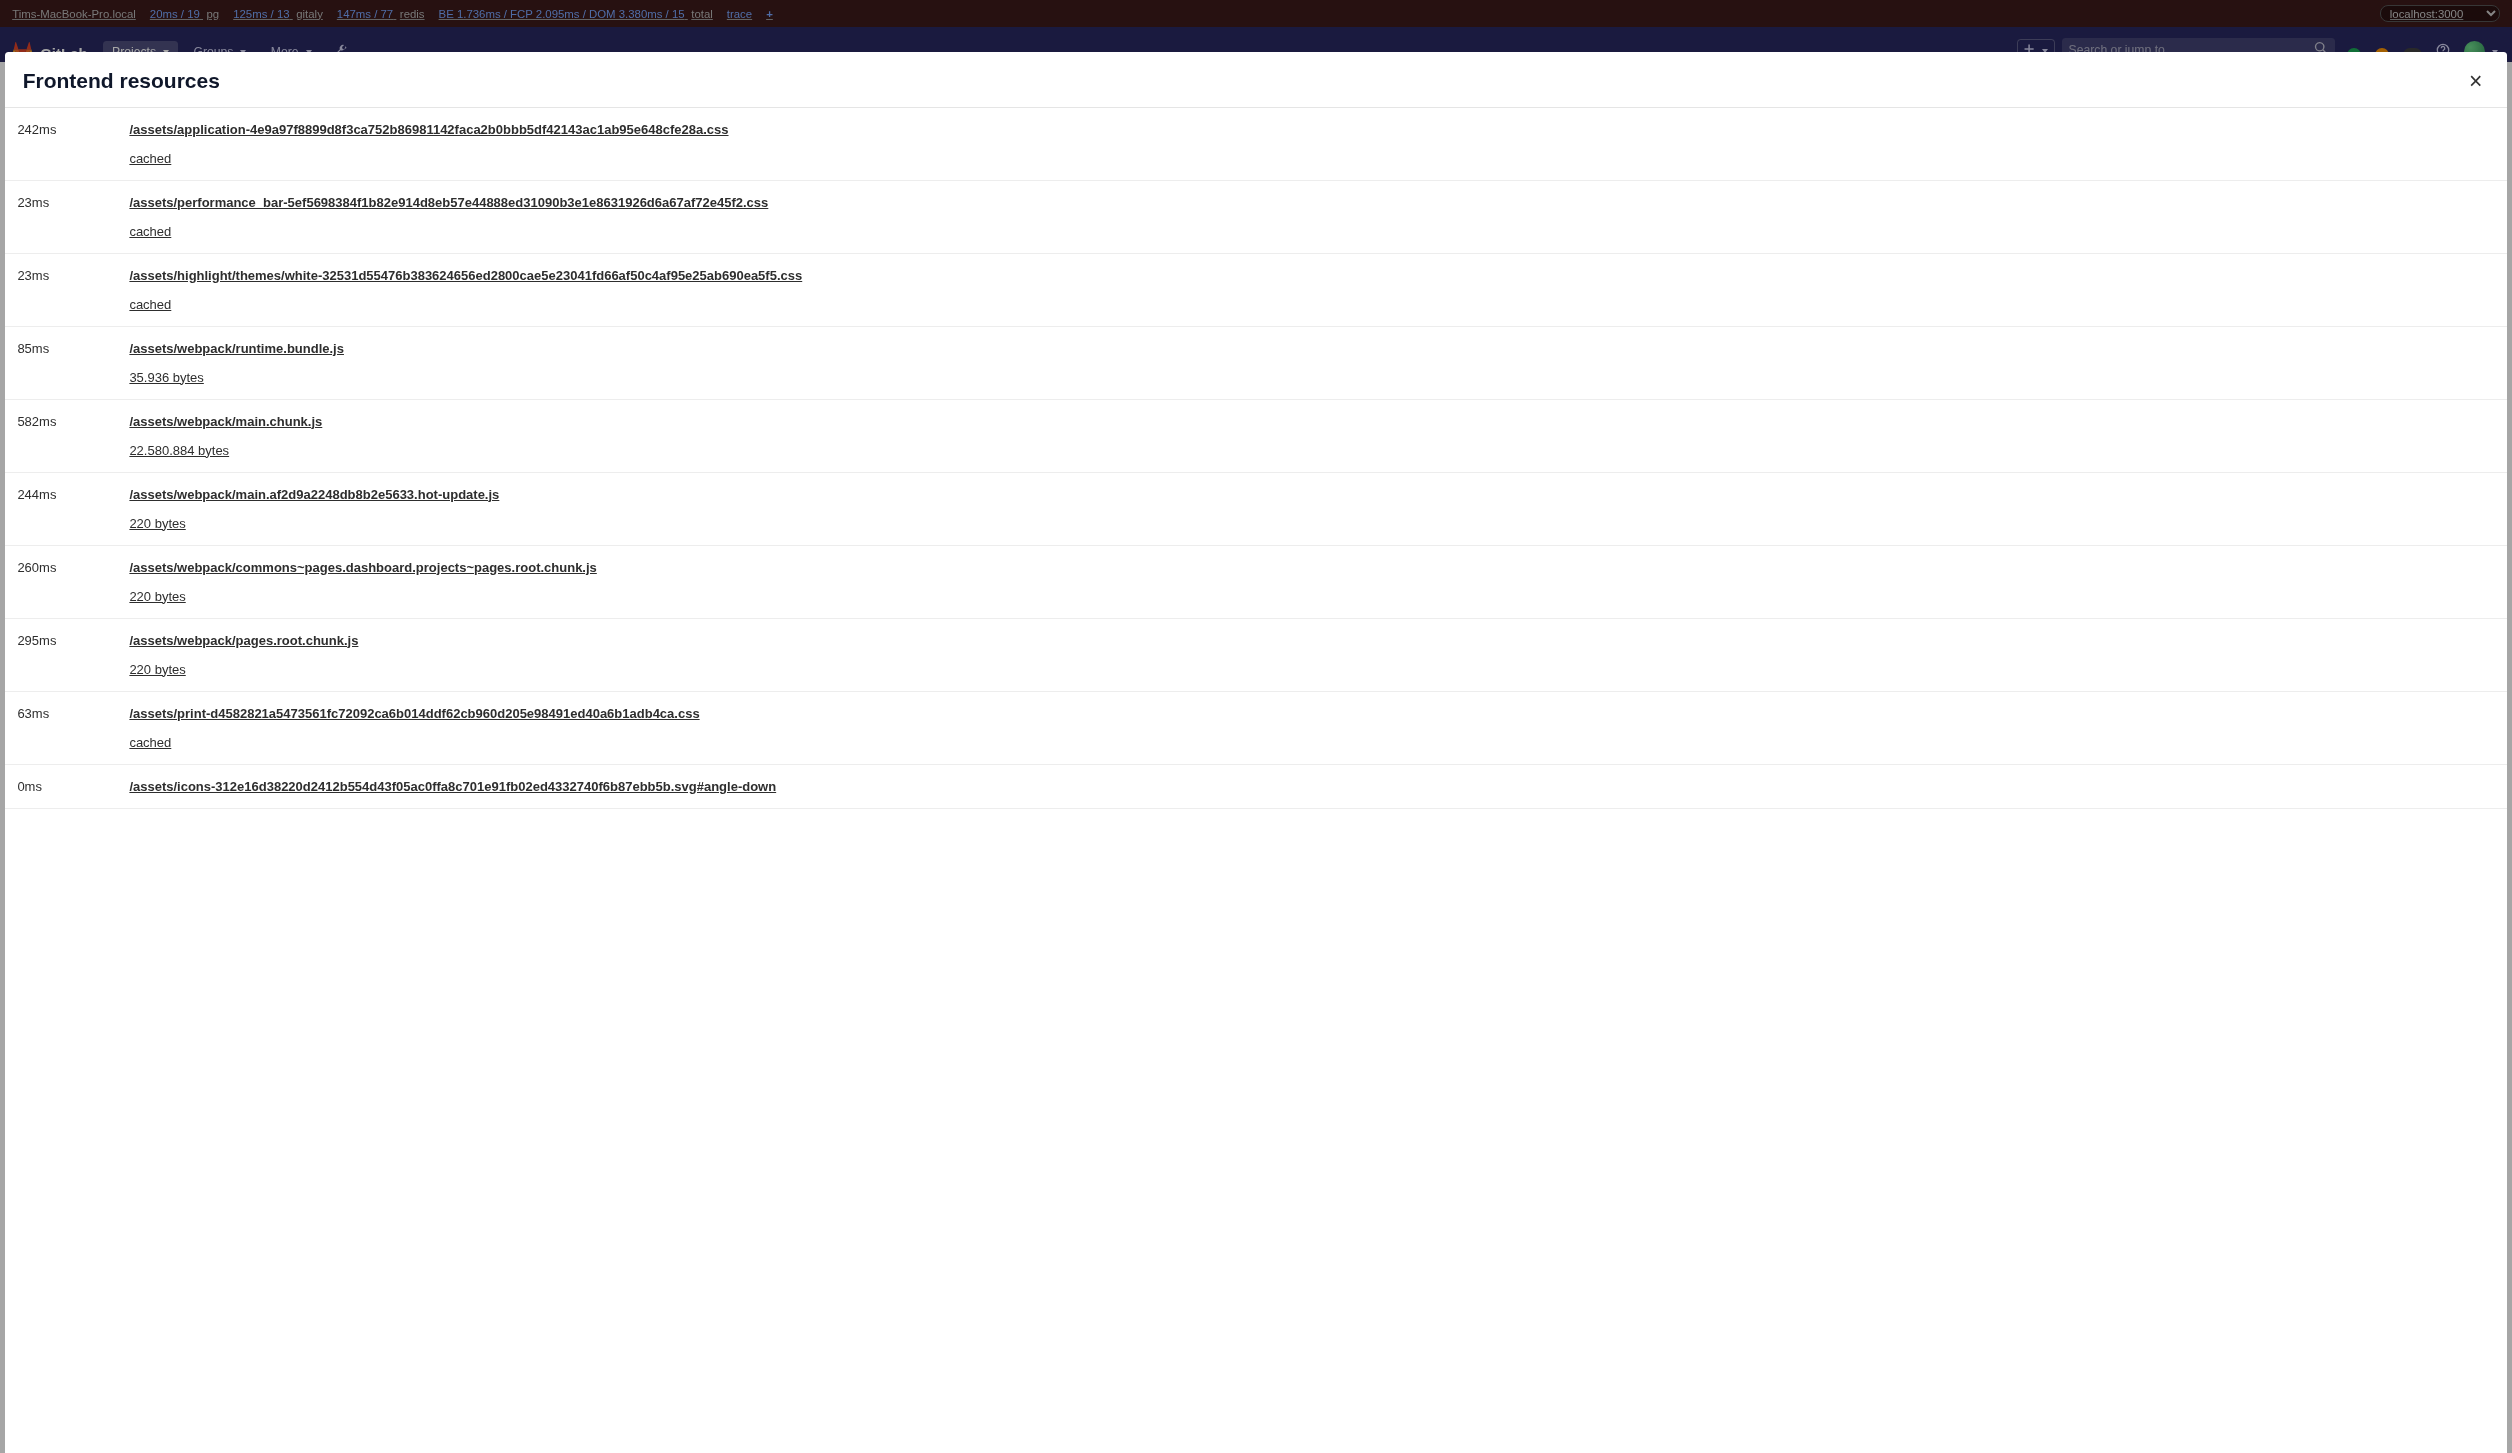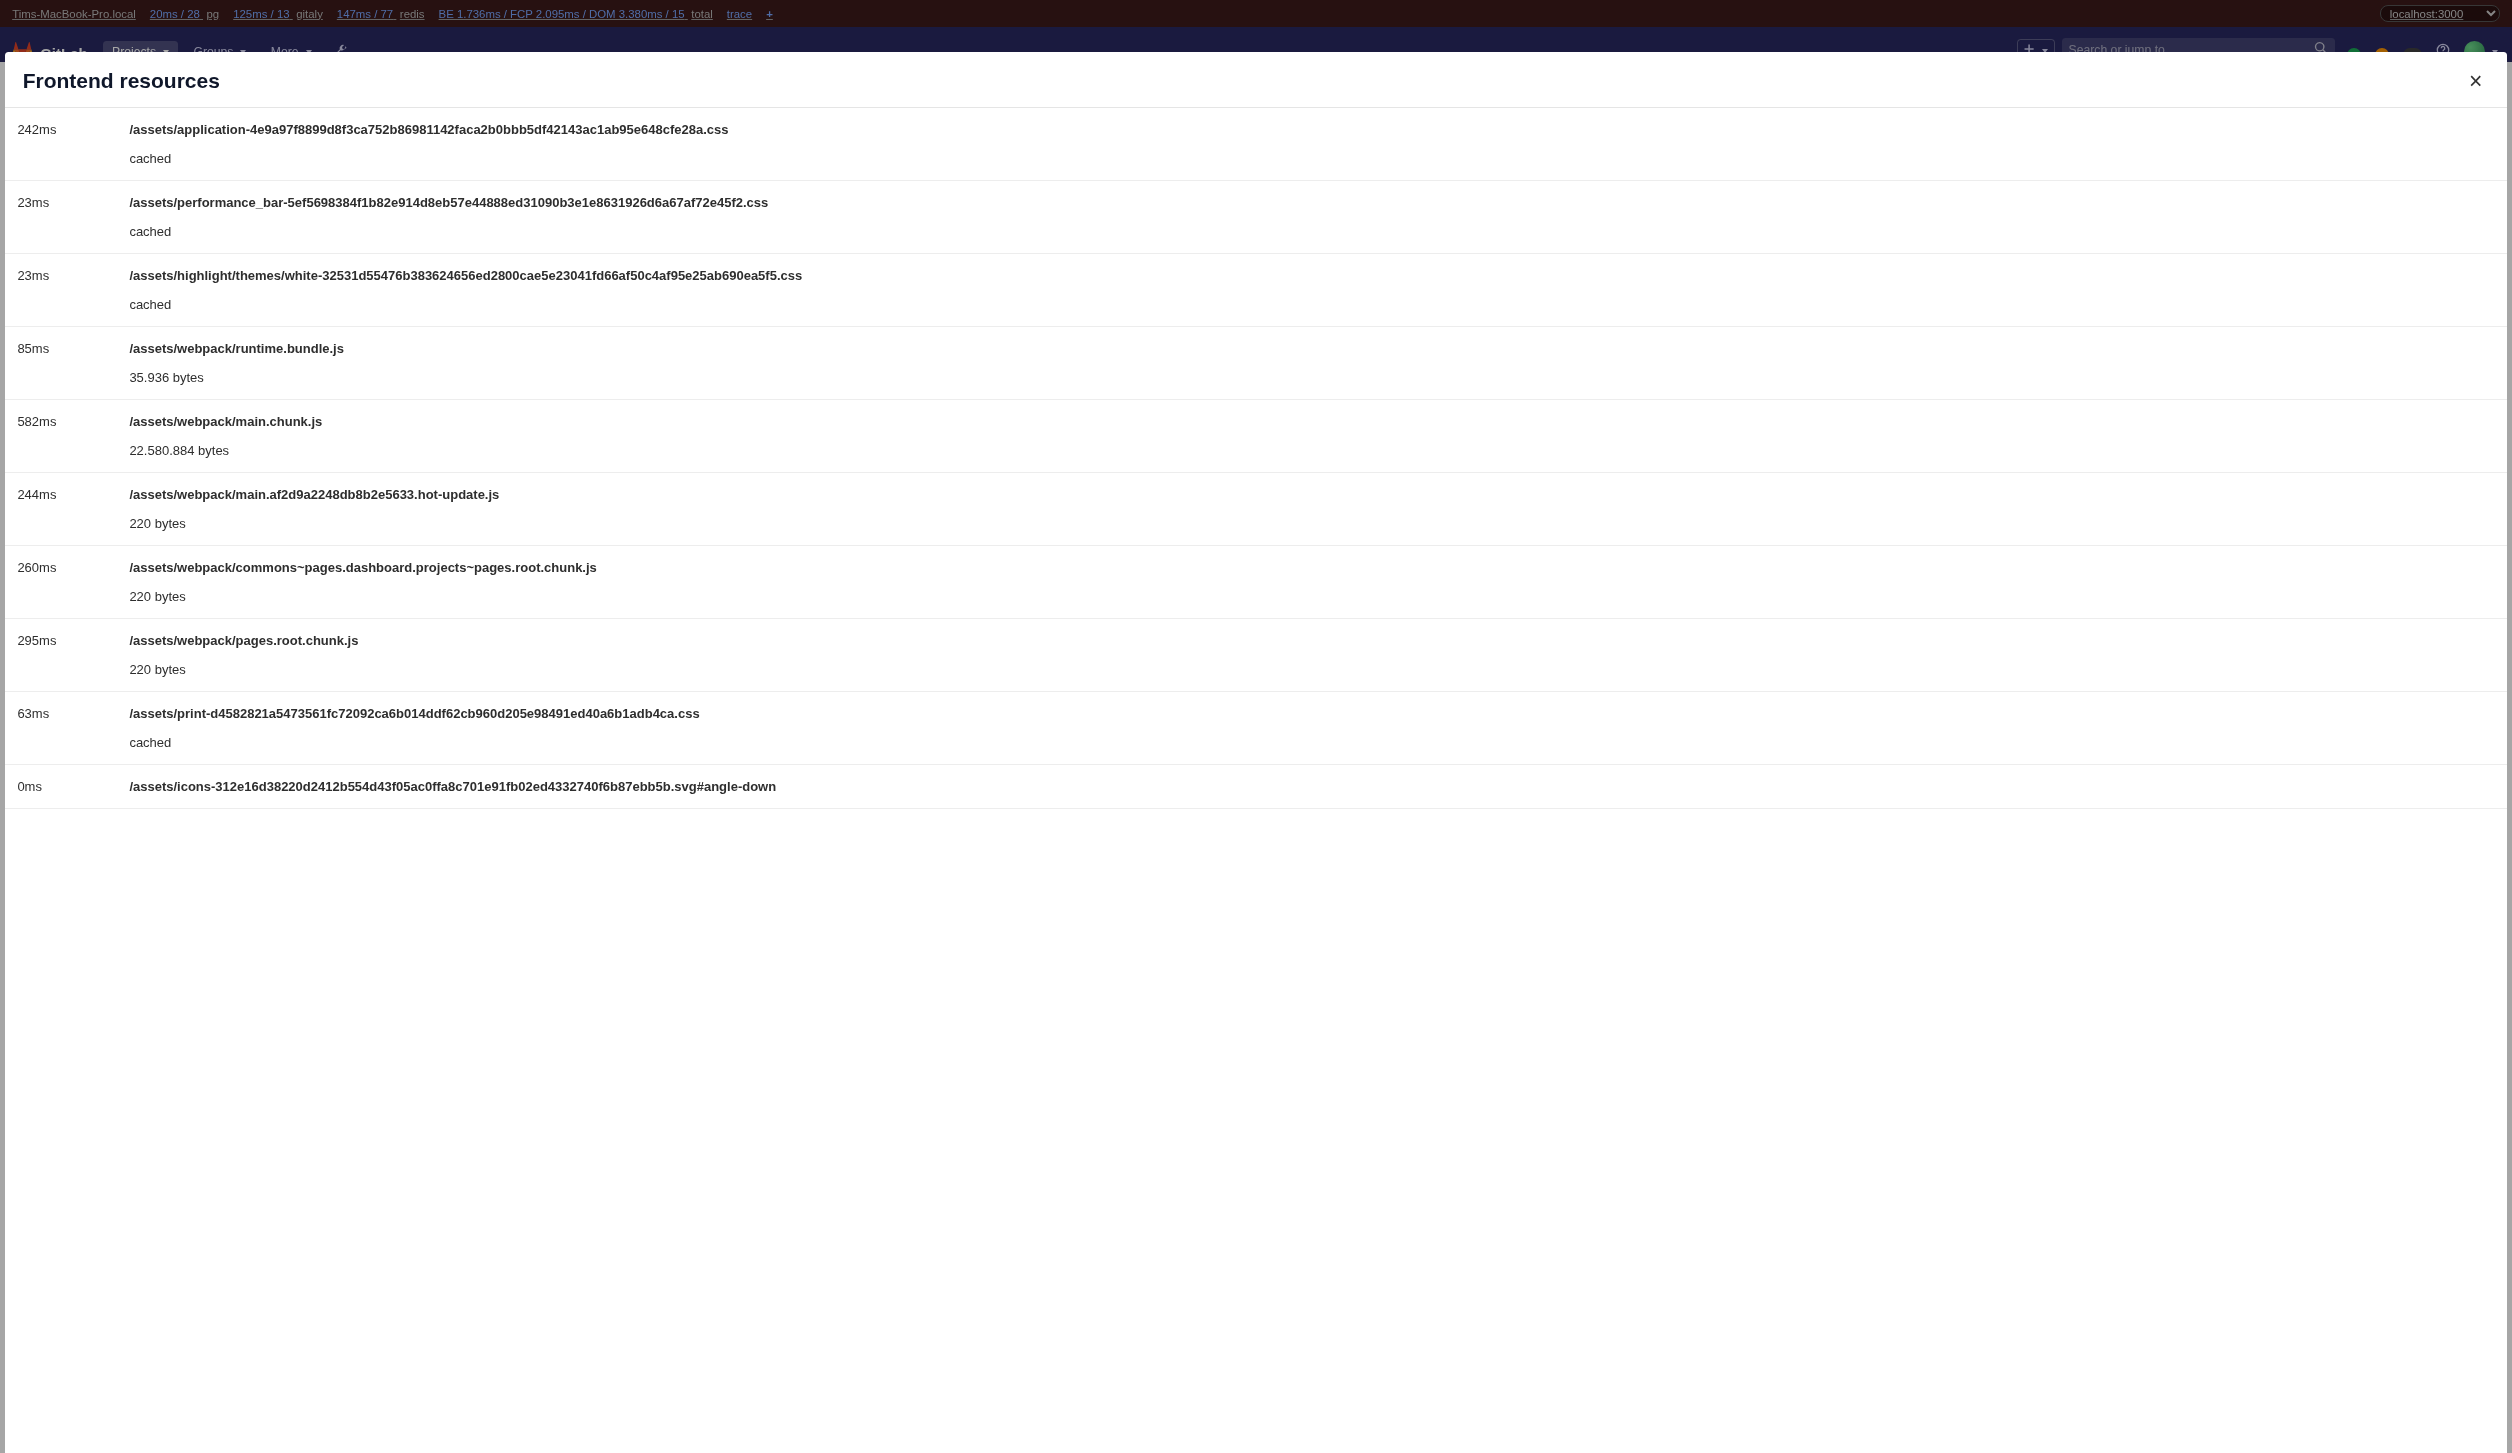--- a/index.html
+++ b/index.html
@@ -195,41 +195,41 @@
     border-bottom: 0.9px solid #ededed;
     padding: 14px 12.2px;
     gap: 0;
   }
   .res-time {
     width: 112px;
     flex-shrink: 0;
     font-size: 13px;
     color: #2e2e2e;
   }
-  .res-main { flex: 1; }
+  .res-main { flex: 1; text-decoration: underline; }
   .res-path {
     font-weight: 700;
     font-size: 13px;
     color: #2e2e2e;
     word-break: break-all;
   }
   .res-meta {
     margin-top: 14px;
     font-size: 13px;
     color: #2e2e2e;
   }
 </style>
 </head>
 <body>
 
 <div class="perf-bar">
   <span class="host">Tims-MacBook-Pro.local</span>
 
   <span>
-    <span class="metric">20ms / 28</span>
+    <span class="metric">20ms / 19</span>
     <span class="label">pg</span>
   </span>
 
   <span>
     <span class="metric">125ms / 13</span>
     <span class="label">gitaly</span>
   </span>
 
   <span>
     <span class="metric">147ms / 77</span>

